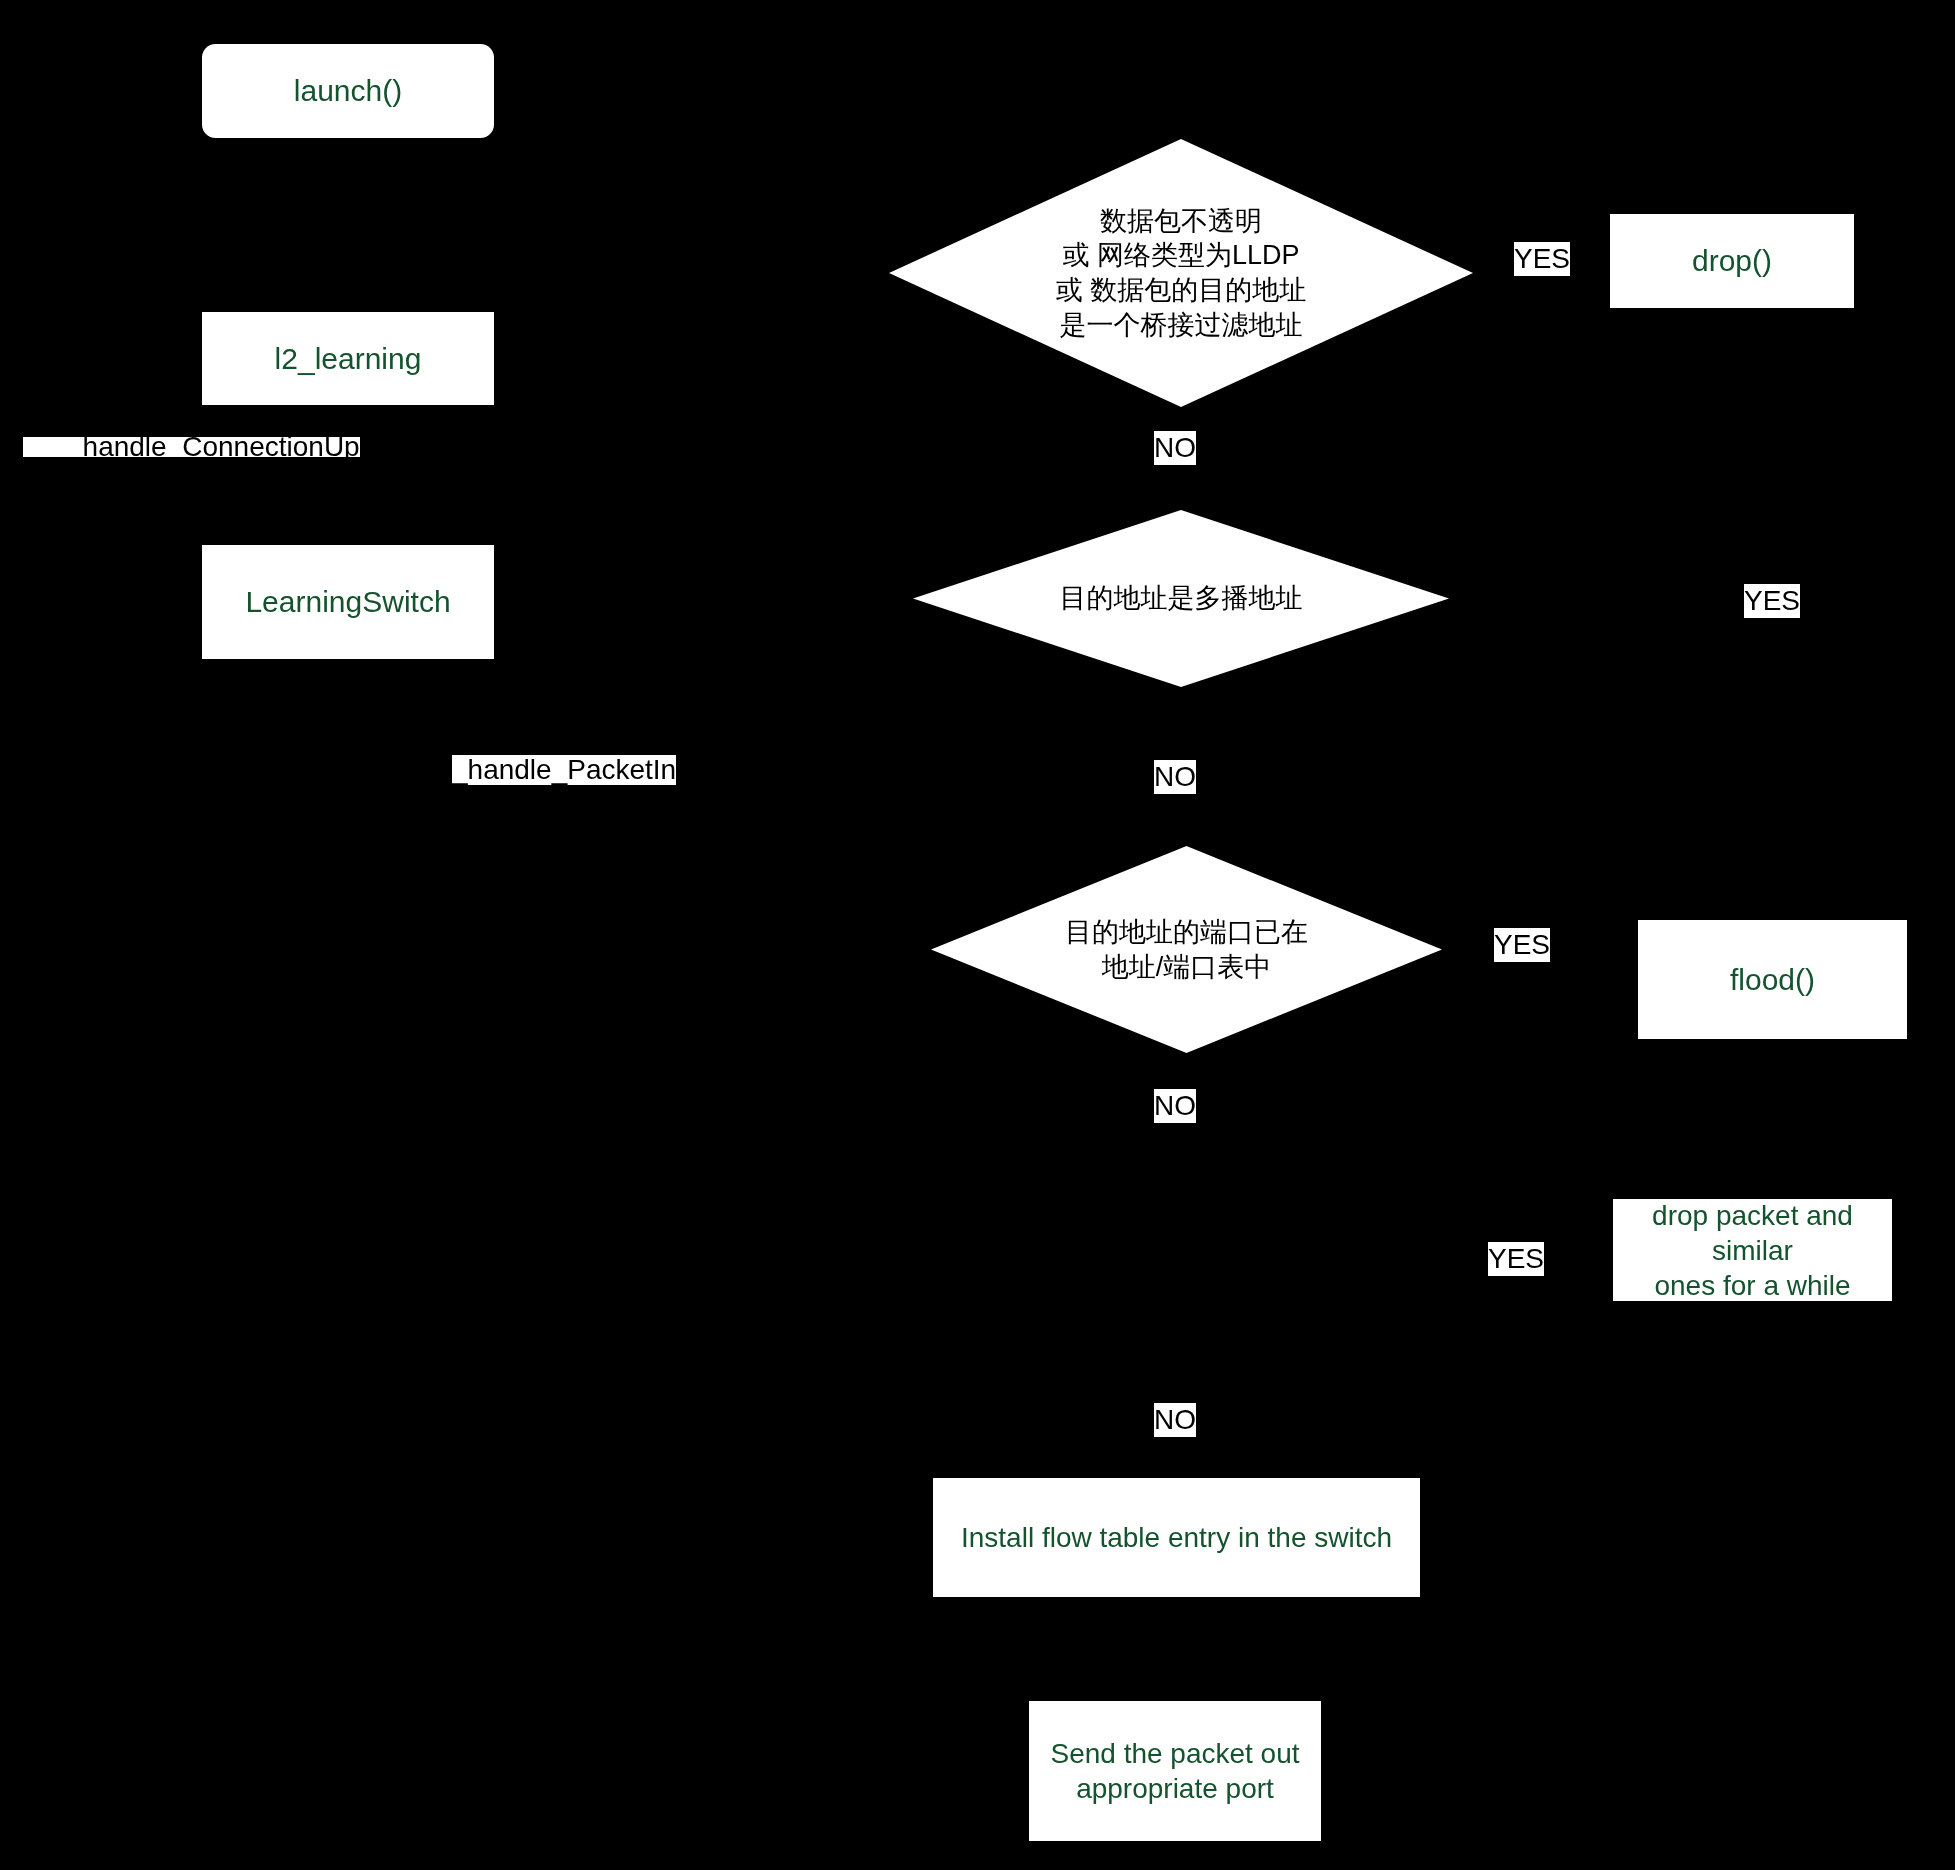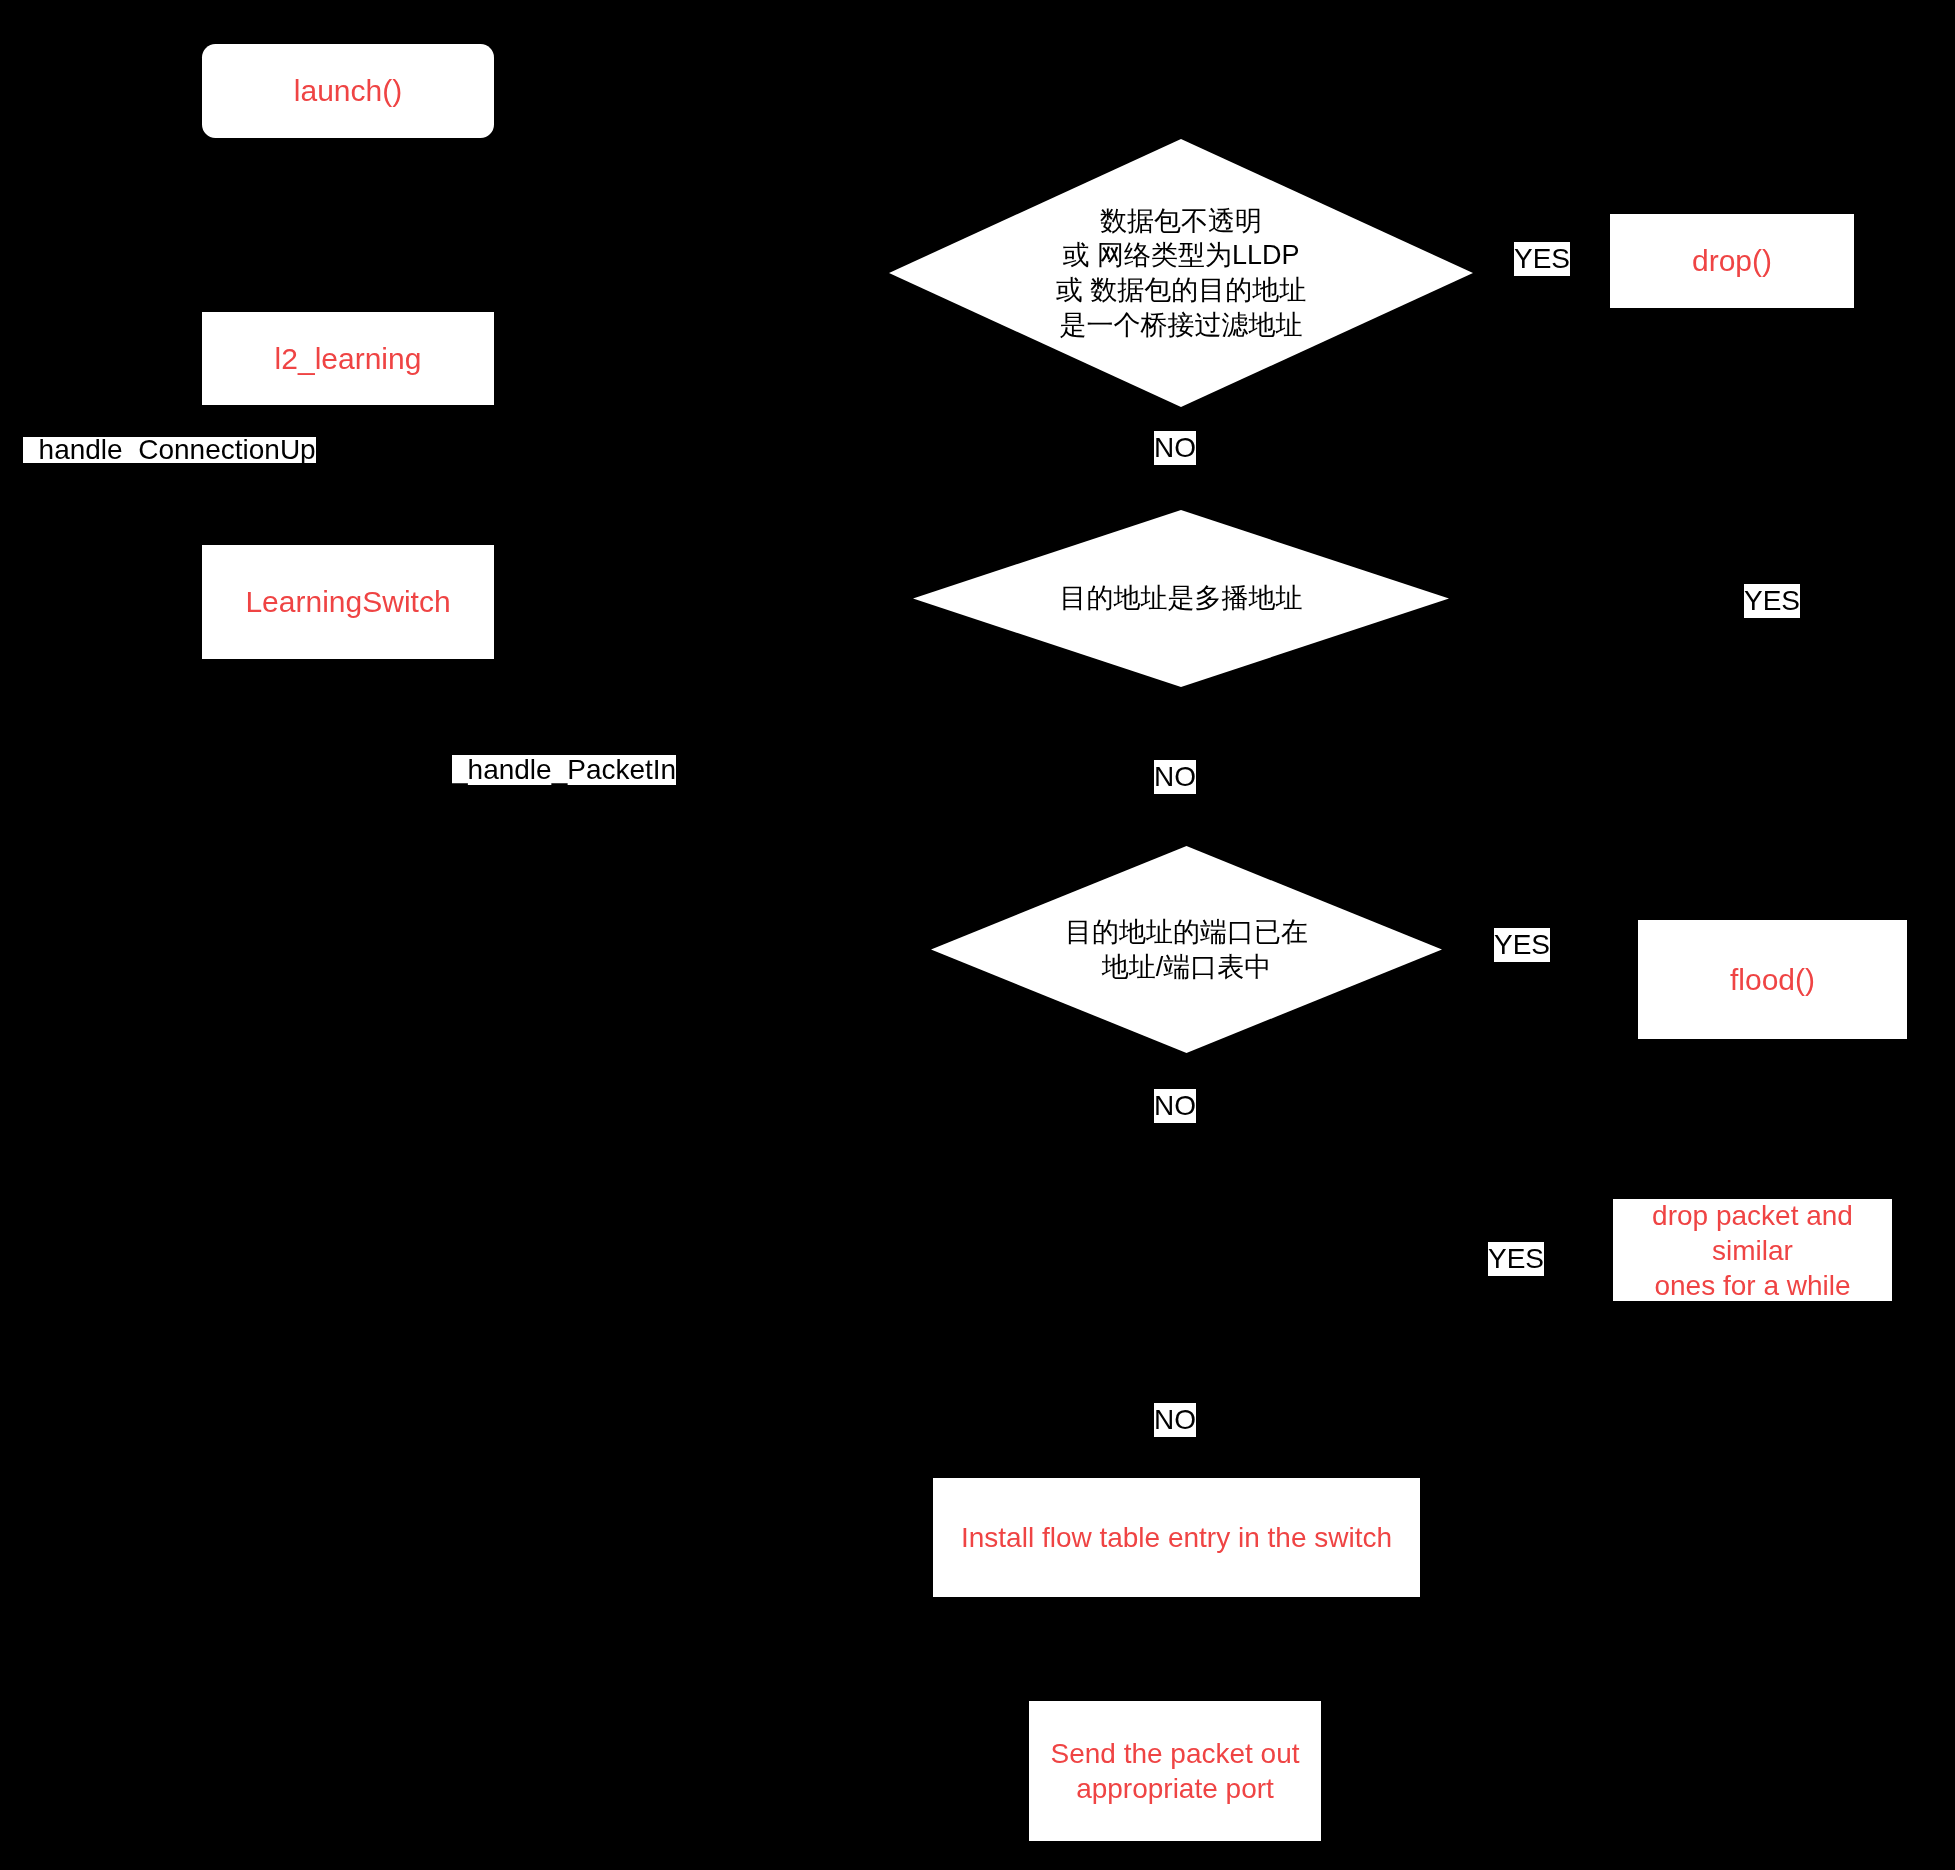--- a/index.html
+++ b/index.html
@@ -20,21 +20,21 @@
   }
 
   
   .node {
     position: absolute;
     box-sizing: border-box;
     display: flex;
     align-items: center;
     justify-content: center;
     text-align: center;
-    color: #ef4444;
+    color: #14532d;
     background: #ffffff;
     line-height: 1.25;
   }
 
   .rect {
     border-radius: 0;
     align-items: center;
   }
 
   .rounded {
@@ -100,21 +100,21 @@
 <div id="canvas">
 
   <div class="node rounded fs-50" style="left:202px; top:44px; width:292px; height:94px;">
     <span>launch()</span>
   </div>
 
   <div class="node rect fs-50" style="left:202px; top:312px; width:292px; height:93px;">
     <span>l2_learning</span>
   </div>
 
-  <div class="tag fs-46" style="left:23px; top:437px; height:26px;">
+  <div class="tag fs-46" style="left:23px; top:437px; height:20px;padding-left:44px;">
     <span>_handle_ConnectionUp</span>
   </div>
 
   <div class="node rect fs-50" style="left:202px; top:545px; width:292px; height:114px;">
     <span>LearningSwitch</span>
   </div>
 
   <div class="tag fs-46" style="left:452px; top:755px; height:30px;">
     <span>_handle_PacketIn</span>
   </div>

